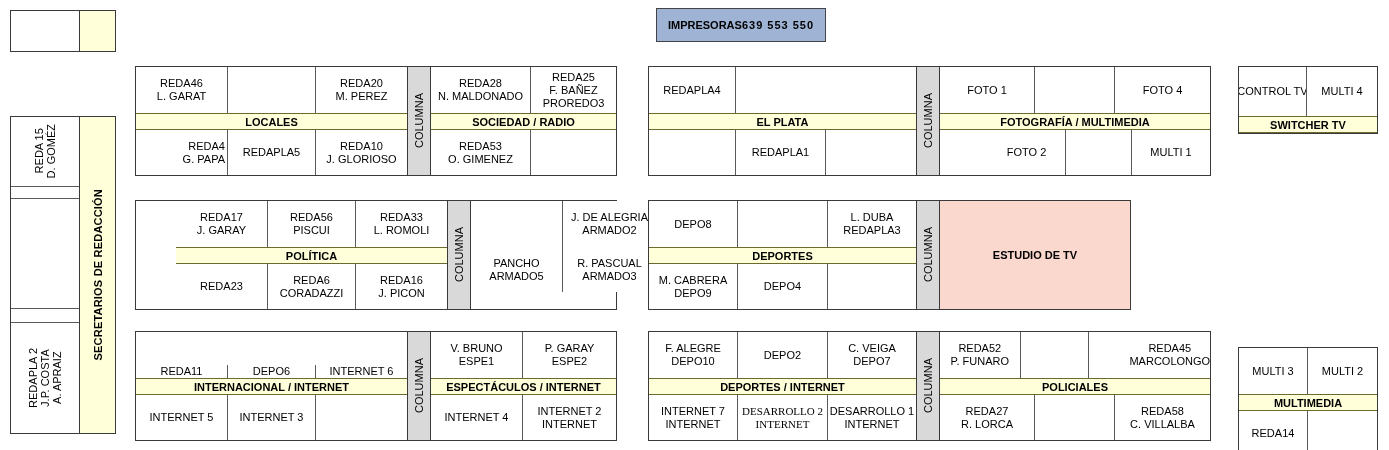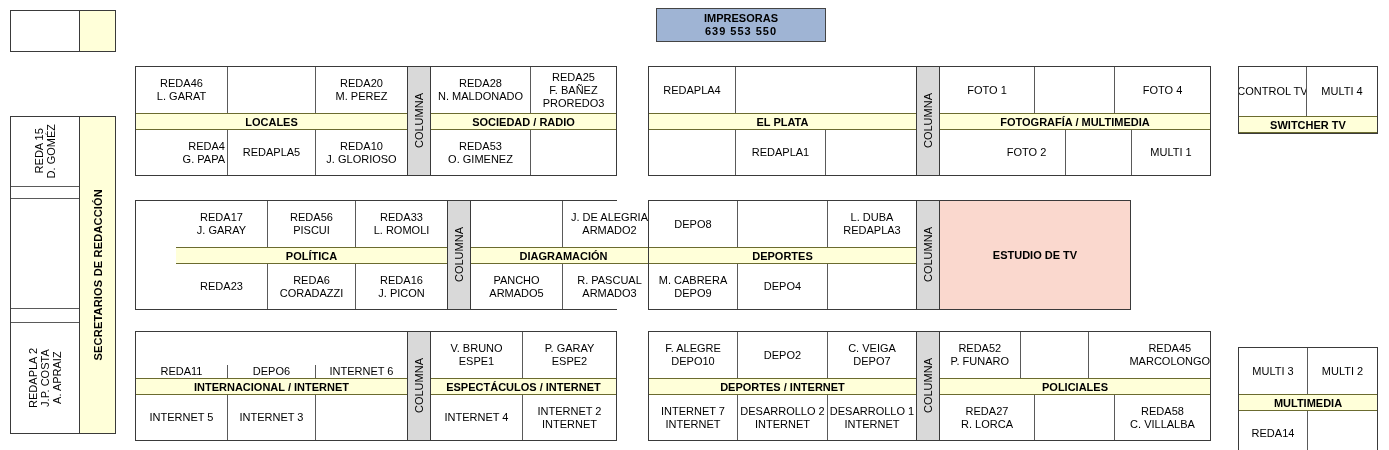--- a/index.html
+++ b/index.html
@@ -9,21 +9,21 @@
     font-family:"Liberation Sans","DejaVu Sans",sans-serif;
     font-size:11px;color:#000000;
     overflow:hidden;
   }
   .abs{position:absolute;box-sizing:border-box;}
 
   
   #printers-box{
     left:656px;top:8px;width:170px;height:34px;
     background:#9fb4d4;border:1px solid #444444;
-    display:flex;flex-direction:column;align-items:center;justify-content:center;
+    display:flex;flex-direction:row;align-items:center;justify-content:center;
     font-weight:bold;font-size:11px;line-height:13px;
   }
   #printers-box .codes{letter-spacing:1px;}
 
   
   .side-wrap{position:absolute;box-sizing:border-box;display:flex;border:1px solid #3a3a3a;}
   .side-col{display:flex;flex-direction:column;flex:0 0 auto;}
   .side-cell{
     box-sizing:border-box;border-bottom:1px solid #5a5a5a;background:#ffffff;
     display:flex;align-items:center;justify-content:center;overflow:hidden;
@@ -255,21 +255,20 @@
     <span class="vtext">COLUMNA</span>
   </div>
   <div class="side-grp" id="g-diagram" style="width:185px;">
       <div class="row" style="height: 46px;">
         <div class="cell" style="width: 92px;"></div>
         <div class="cell" style="width: 93px;">
           <span>J. DE ALEGRIA</span>
           <span>ARMADO2</span>
         </div>
       </div>
-      <div class="banner" style="height: 17px;">DIAGRAMACIÓN</div>
       <div class="row" style="height: 45px;">
         <div class="cell" style="width: 92px;">
           <span>PANCHO</span>
           <span>ARMADO5</span>
         </div>
         <div class="cell" style="width: 93px;">
           <span>R. PASCUAL</span>
           <span>ARMADO3</span>
         </div>
       </div>
@@ -373,21 +372,21 @@
           <span>C. VEIGA</span>
           <span>DEPO7</span>
         </div>
       </div>
       <div class="banner" style="height: 17px;">DEPORTES / INTERNET</div>
       <div class="row" style="height: 45px;">
         <div class="cell" style="width: 89px;">
           <span>INTERNET 7</span>
           <span>INTERNET</span>
         </div>
-        <div class="cell" style="width: 90px;">
+        <div class="cell" style="width: 90px; font-family: Liberation Serif, serif;">
           <span>DESARROLLO 2</span>
           <span>INTERNET</span>
         </div>
         <div class="cell" style="width: 88px;">
           <span>DESARROLLO 1</span>
           <span>INTERNET</span>
         </div>
       </div>
     </div>
   <div class="columna" style="width:24px;">

